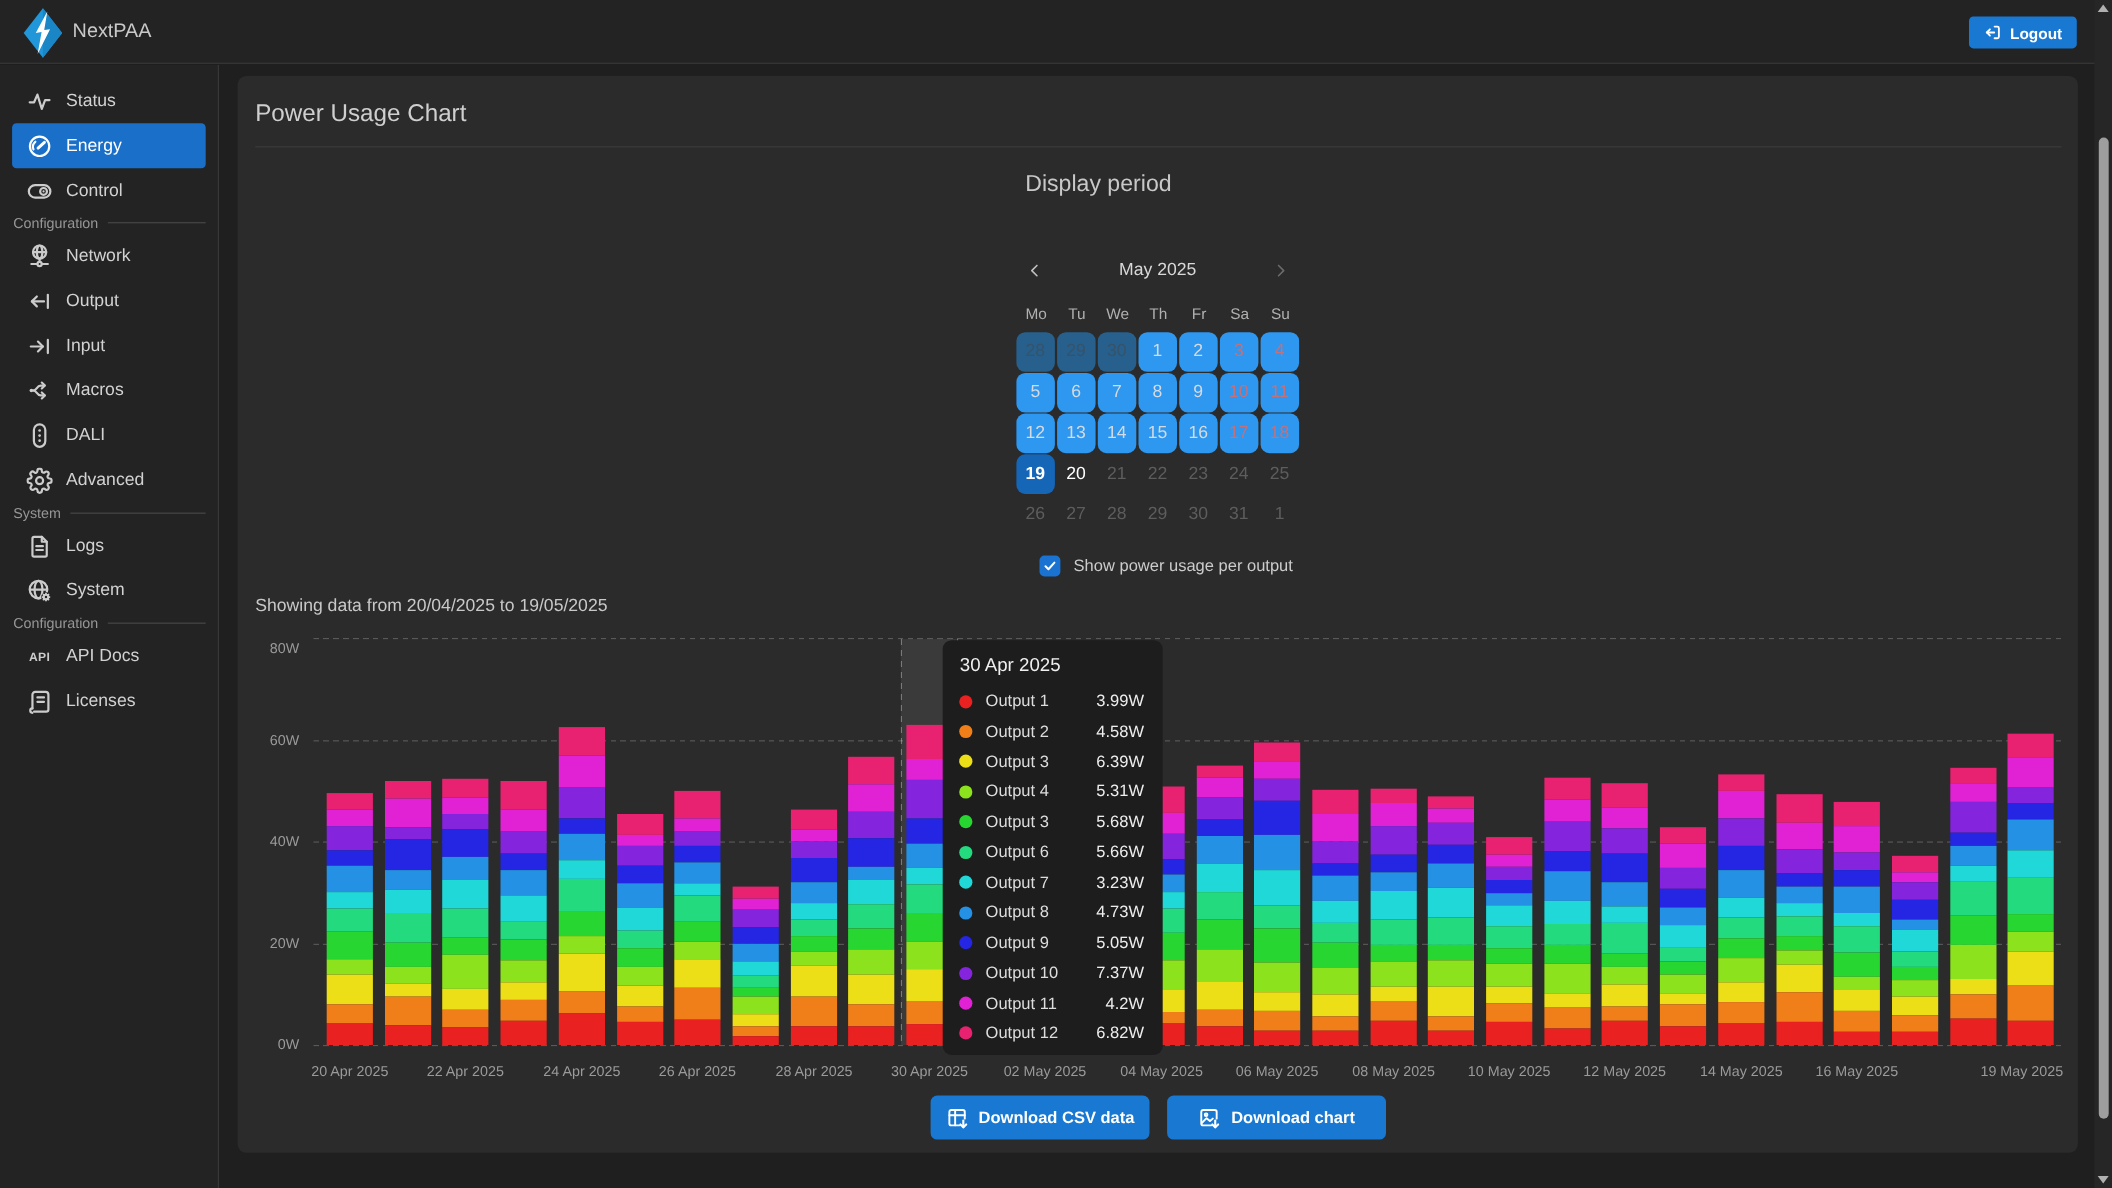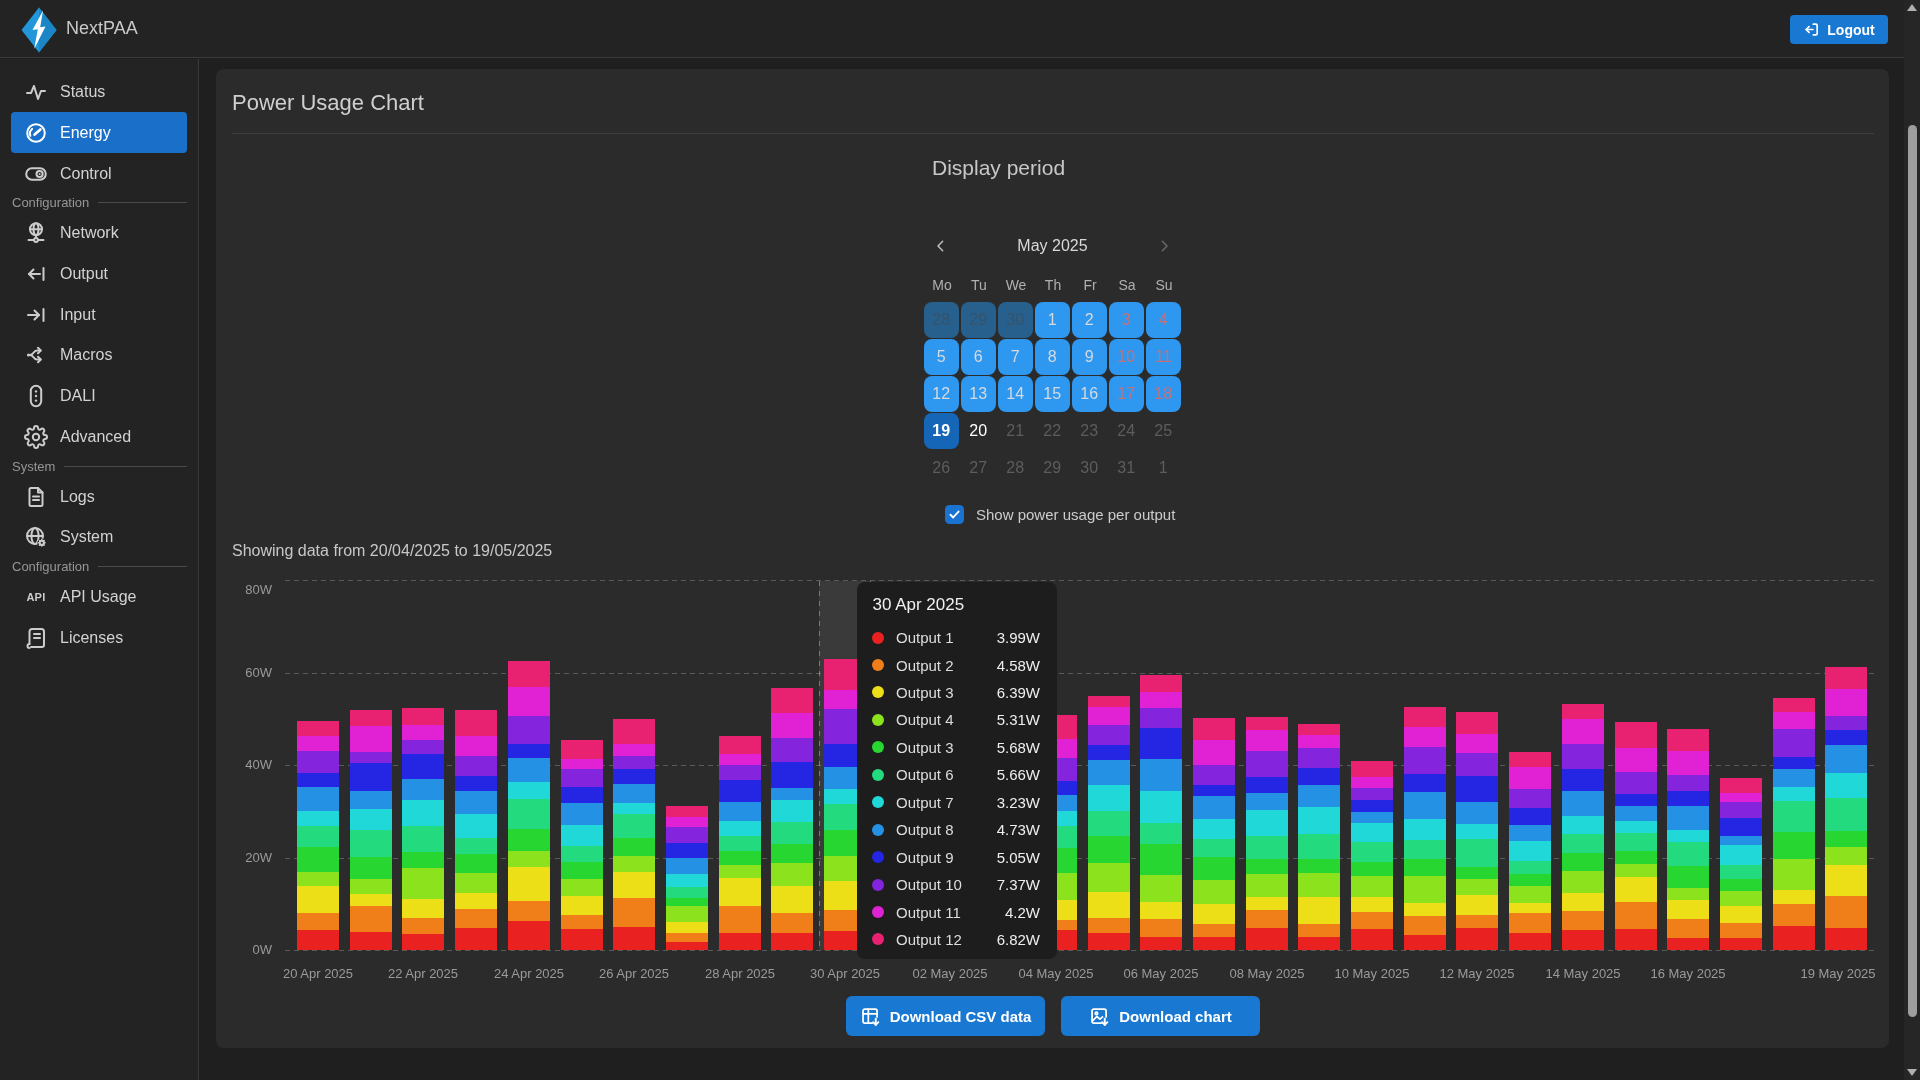--- a/index.html
+++ b/index.html
@@ -234,21 +234,21 @@
 <div class="slbl" style="top:499.5px">
       <span>Configuration</span>
       <i></i>
     </div>
 <div class="sitem" style="top:517.5px">
       <span class="sic">
         <svg width="24" height="24" viewBox="0 0 24 24">
           <text x="12" y="15.5" fill="currentColor" font-family="Liberation Sans, sans-serif" font-size="11" font-weight="bold" letter-spacing="0.3" text-anchor="middle">API</text>
         </svg>
       </span>
-      <span class="stx">API Usage</span>
+      <span class="stx">API Docs</span>
     </div>
 <div class="sitem" style="top:558.0px">
       <span class="sic">
         <svg width="24" height="24" viewBox="0 0 24 24" fill="none" stroke="currentColor" stroke-width="2" stroke-linecap="round" stroke-linejoin="round">
           <path d="M7 21h11a2 2 0 0 0 2-2V5.5A2.5 2.5 0 0 0 17.5 3H8a2.5 2.5 0 0 0-2.5 2.5V18"></path>
           <path d="M5.5 18a2 2 0 1 0 0 4"></path>
           <line x1="10" y1="8" x2="16" y2="8"></line>
           <line x1="10" y1="12" x2="16" y2="12"></line>
         </svg>
       </span>

